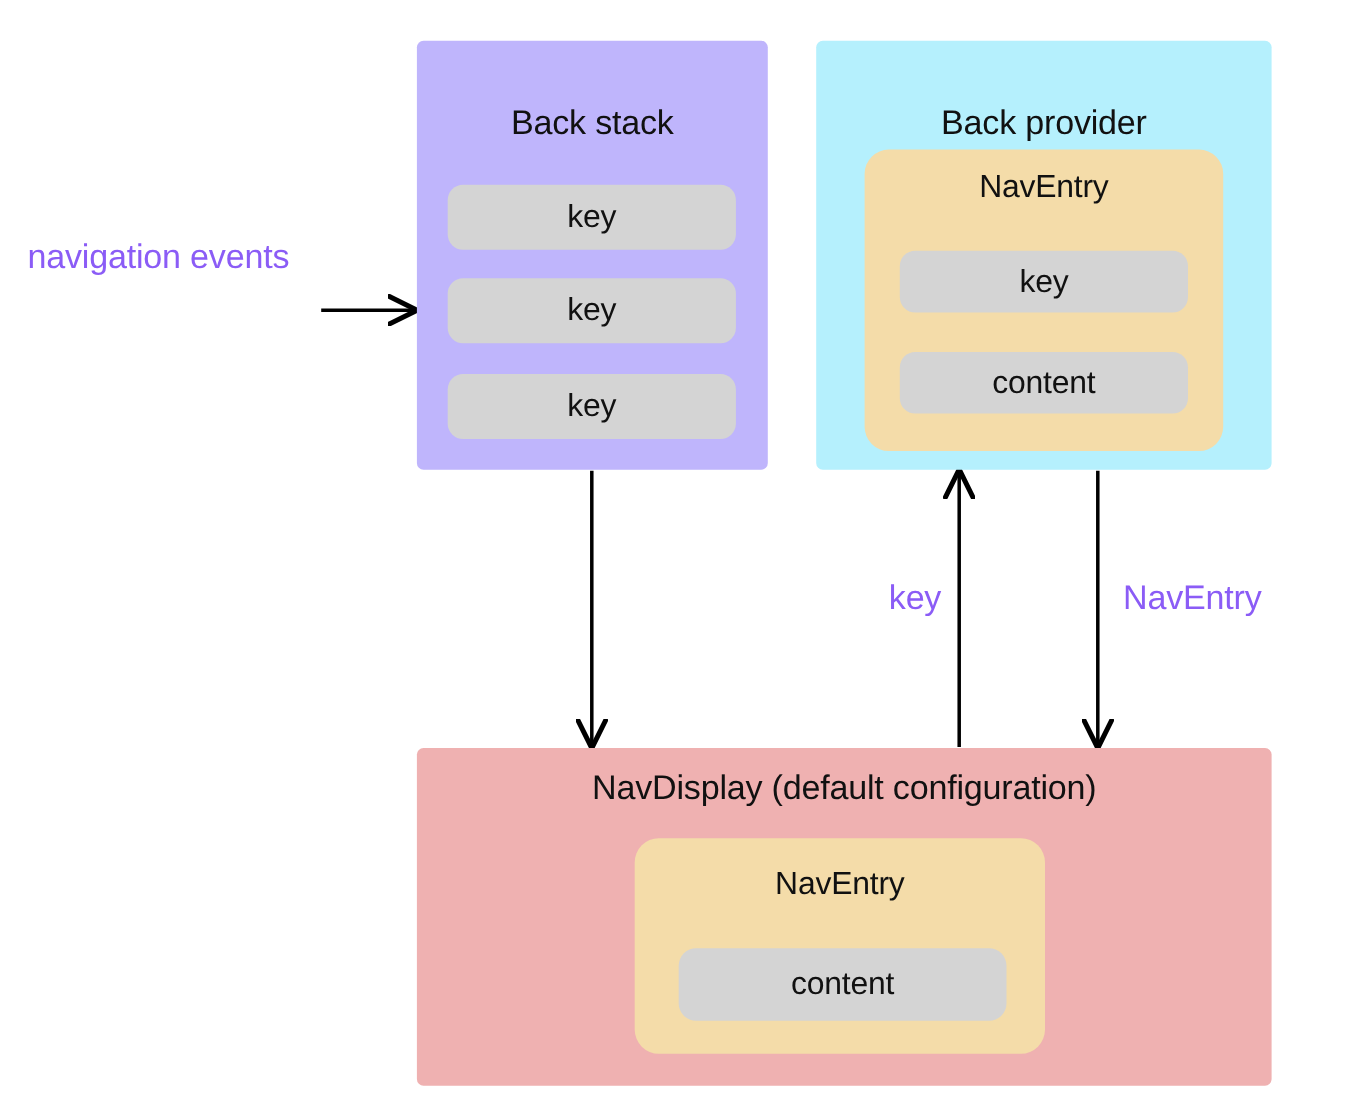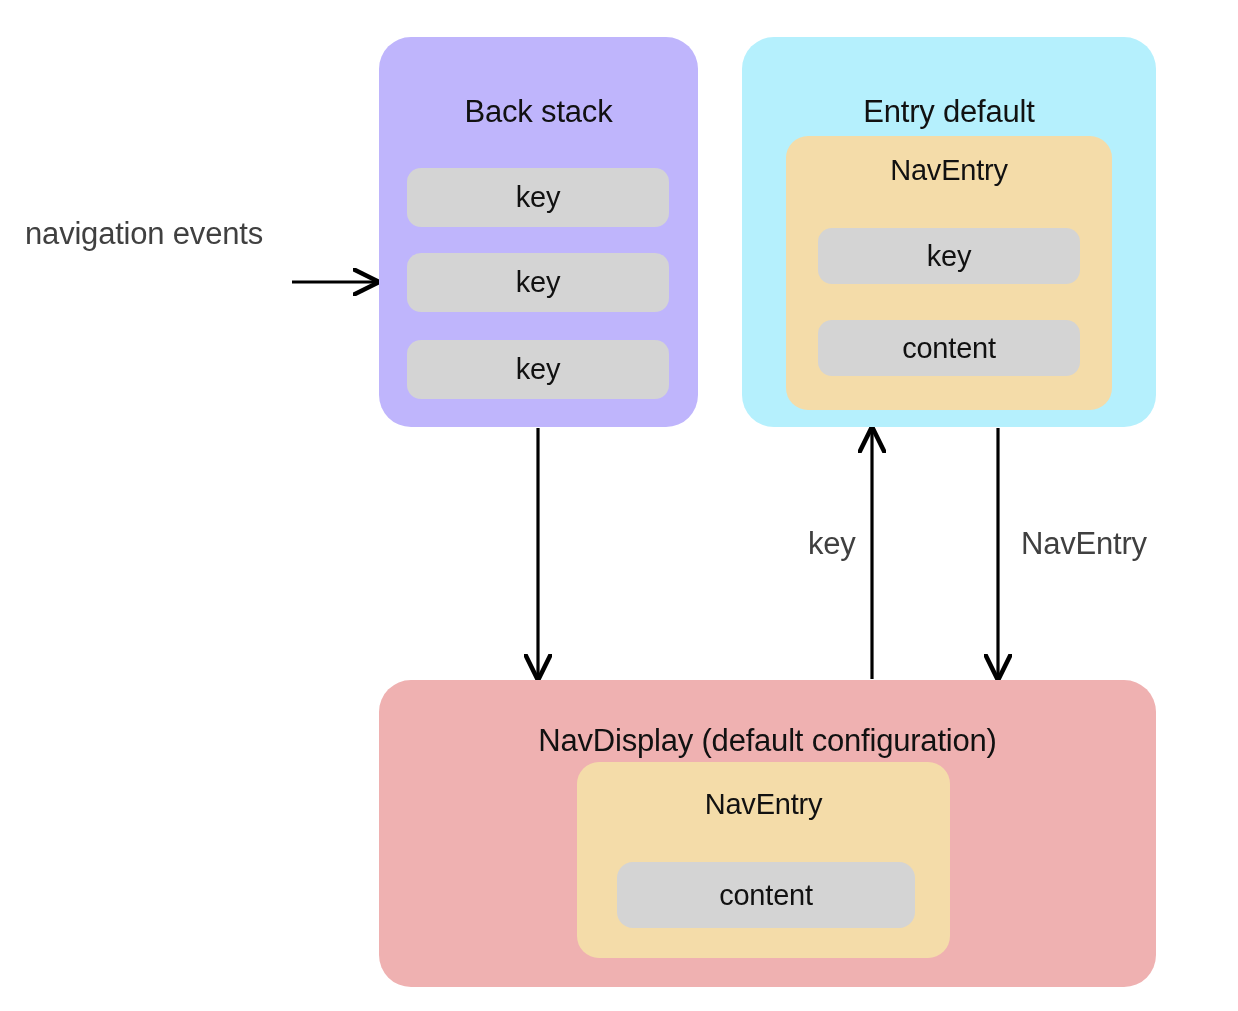--- a/index.html
+++ b/index.html
@@ -16,21 +16,21 @@
     width: 1238px;
     height: 1011px;
     background: #ffffff;
     overflow: hidden;
   }
 
   
   .box {
     position: absolute;
     box-sizing: border-box;
-    border-radius: 32px;
+    border-radius: 6px;
   }
   .box-title {
     position: absolute;
     left: 0;
     right: 0;
     text-align: center;
     color: #111111;
     font-size: 31px;
     line-height: 1.15;
     letter-spacing: -0.2px;
@@ -55,21 +55,21 @@
   }
   #entryprovider-title { top: 57px; }
 
   
   #navdisplay-box {
     left: 379px;
     top: 680px;
     width: 777px;
     height: 307px;
   }
-  #navdisplay-title { top: 43px; }
+  #navdisplay-title { top: 18px; }
 
   
   #ep-naventry-box {
     left: 786px;
     top: 136px;
     width: 326px;
     height: 274px;
     border-radius: 22px;
   }
   #ep-naventry-title { top: 18px; font-size: 29px; }
@@ -110,21 +110,21 @@
     left: 617px;
     top: 862px;
     width: 298px;
     height: 66px;
     border-radius: 16px;
   }
 
   
   .label {
     position: absolute;
-    color: #404040;
+    color: #8b5cf6;
     font-size: 31px;
     line-height: 1.25;
     letter-spacing: -0.2px;
     white-space: nowrap;
   }
   #nav-events-label {
     left: 8px;
     top: 215px;
     width: 272px;
     text-align: center;
@@ -179,21 +179,21 @@
     <span>key</span>
   </div>
   <div class="chip chip-bs" id="bs-key-1" style="background:#d4d4d4;">
     <span>key</span>
   </div>
   <div class="chip chip-bs" id="bs-key-2" style="background:#d4d4d4;">
     <span>key</span>
   </div>
 
   <div class="box" id="entryprovider-box" style="background:#b5f0fd;">
-    <div class="box-title" id="entryprovider-title">Entry default</div>
+    <div class="box-title" id="entryprovider-title">Back provider</div>
   </div>
   <div class="box" id="ep-naventry-box" style="background:#f4dca9;">
     <div class="box-title" id="ep-naventry-title">NavEntry</div>
   </div>
   <div class="chip chip-ep" id="ep-key" style="background:#d4d4d4;">
     <span>key</span>
   </div>
   <div class="chip chip-ep" id="ep-content" style="background:#d4d4d4;">
     <span>content</span>
   </div>

